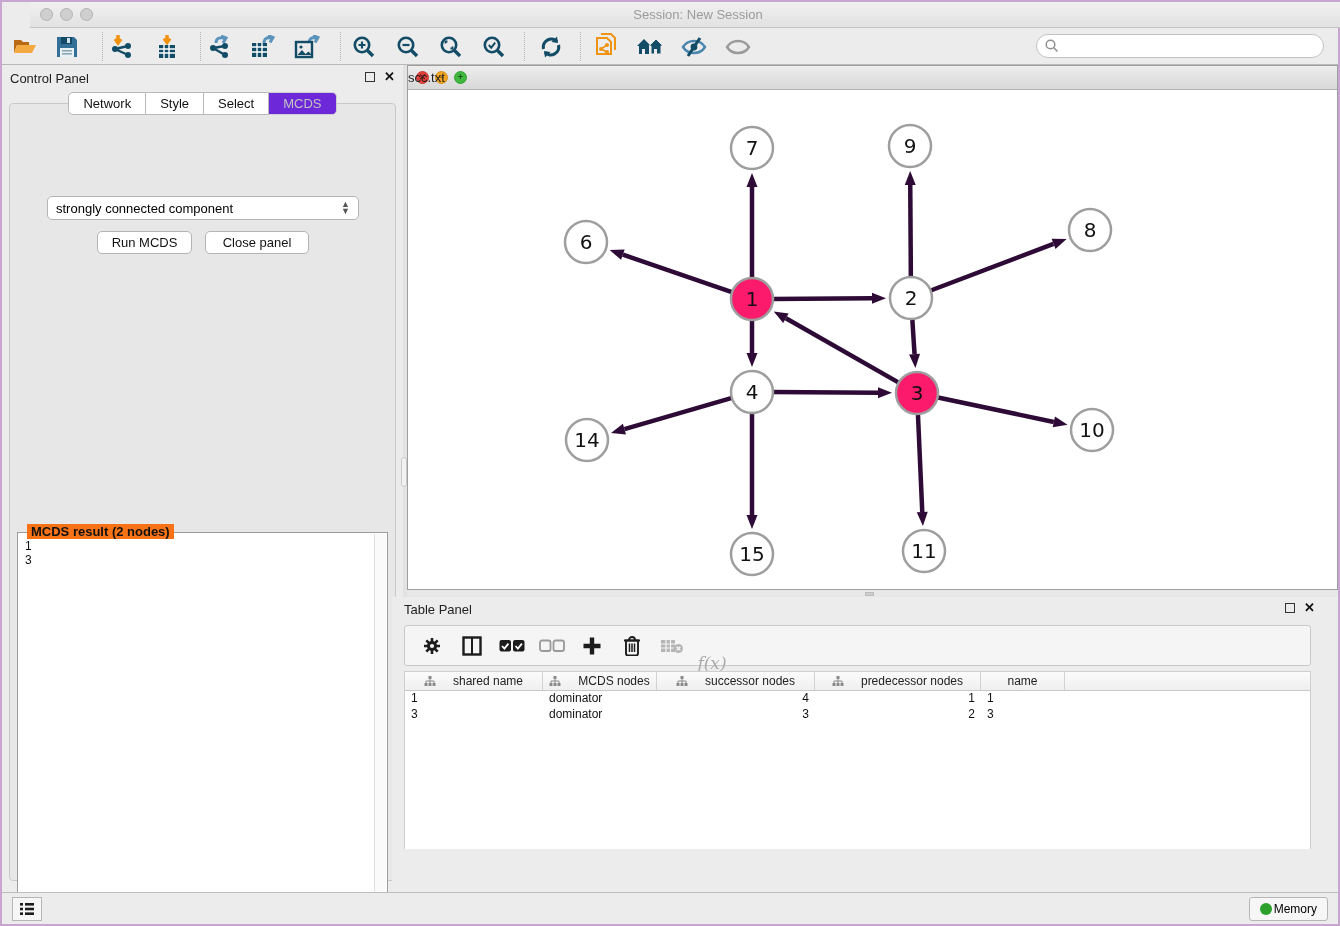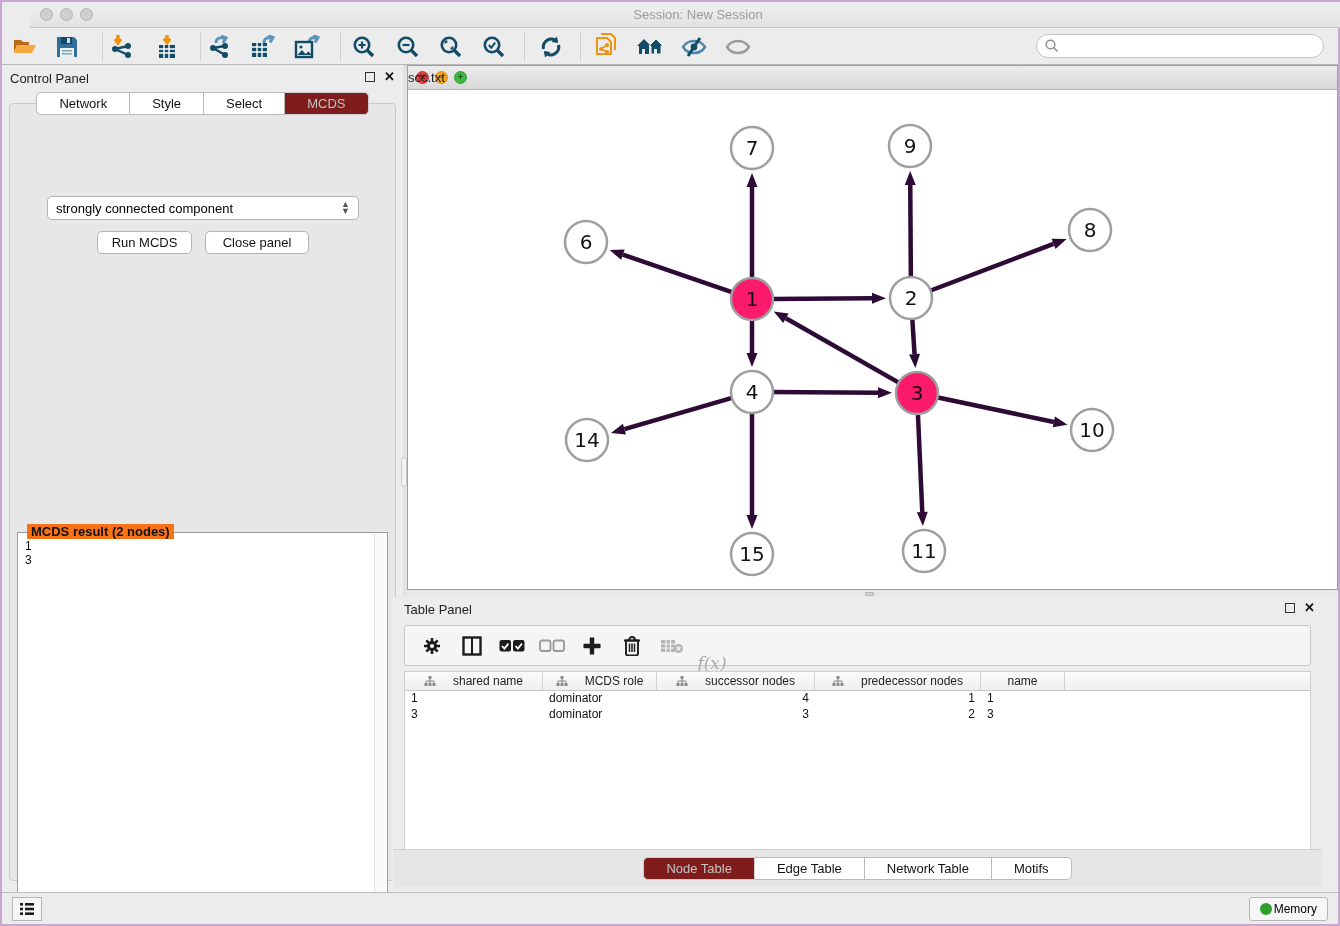--- a/index.html
+++ b/index.html
@@ -24,24 +24,24 @@
   #searchbox input { border:none; outline:none; flex:1; font-size:12px; background:transparent; margin-left:5px; }
 
   
   #control-panel { position:absolute; left:0; top:63px; width:401px; height:827px; background:#ececec; }
   #cp-header { position:absolute; left:0; top:0; width:100%; height:26px; }
   .panel-title { font-size:13px; color:#222; }
   .panel-btns { position:absolute; right:8px; top:7px; display:flex; gap:9px; align-items:center; }
   .float-glyph { width:10px; height:10px; border:1.6px solid #333; display:inline-block; }
   .close-glyph { font-size:13px; font-weight:bold; color:#111; line-height:10px; }
   #cp-tabs { position:absolute; left:0; top:27px; width:100%; display:flex; justify-content:center; z-index:3; }
-  .seg { font-size:13px; padding:3px 22px; background:#fff; border:1px solid #b9b9b9; border-left:none; color:#111; cursor:pointer; }
+  .seg { font-size:13px; padding:3px 14px; background:#fff; border:1px solid #b9b9b9; border-left:none; color:#111; cursor:pointer; }
   .seg:first-child { border-left:1px solid #b9b9b9; border-radius:5px 0 0 5px; }
   .seg:last-child { border-radius:0 5px 5px 0; }
-  .seg.active { background:#7f1d1d; color:#c2c2c2; border-color:#cfcfcf; }
+  .seg.active { background:#6d28d9; color:#c2c2c2; border-color:#cfcfcf; }
   #cp-body { position:absolute; left:7px; top:38px; width:387px; height:778px; background:#e7e7e7;
     border:1px solid #c9c9c9; border-radius:4px; }
   #opt-label { position:absolute; left:0; top:68px; width:100%; text-align:center; font-size:13px; color:#111; }
   #opt-select { position:absolute; left:37px; top:92px; width:312px; height:24px; background:#fff;
     border:1px solid #b4b4b4; border-radius:5px; font-size:13px; display:flex; align-items:center;
     padding:0 8px; cursor:pointer; }
   #opt-select .val { flex:1; }
   .updown { font-size:9px; color:#555; line-height:7px; text-align:center; }
   .mac-btn { position:absolute; height:23px; background:#fff; border:1px solid #b4b4b4; border-radius:5px;
     font-size:13px; color:#111; display:flex; align-items:center; justify-content:center; cursor:pointer; }
@@ -422,21 +422,21 @@
           <div class="th" style="width: 114px;">
             <svg width="12" height="11" viewBox="0 0 12 11">
               <g fill="#8a8a8a">
                 <rect x="4.5" y="0" width="3" height="3"></rect>
                 <rect x="0.5" y="7" width="3" height="3"></rect>
                 <rect x="4.5" y="7" width="3" height="3"></rect>
                 <rect x="8.5" y="7" width="3" height="3"></rect>
               </g>
               <path d="M6 3 v2 M2 7 v-2 h8 v2 M6 5 v2" stroke="#8a8a8a" stroke-width="1" fill="none"></path>
             </svg>
-            <span>MCDS role</span>
+            <span>MCDS nodes</span>
           </div>
           <div class="th" style="width: 158px;">
             <svg width="12" height="11" viewBox="0 0 12 11">
               <g fill="#8a8a8a">
                 <rect x="4.5" y="0" width="3" height="3"></rect>
                 <rect x="0.5" y="7" width="3" height="3"></rect>
                 <rect x="4.5" y="7" width="3" height="3"></rect>
                 <rect x="8.5" y="7" width="3" height="3"></rect>
               </g>
               <path d="M6 3 v2 M2 7 v-2 h8 v2 M6 5 v2" stroke="#8a8a8a" stroke-width="1" fill="none"></path>
@@ -469,28 +469,20 @@
           </div>
           <div class="tr">
             <div class="td" style="width: 138px; text-align: left;">3</div>
             <div class="td" style="width: 114px; text-align: left;">dominator</div>
             <div class="td" style="width: 158px; text-align: right;">3</div>
             <div class="td" style="width: 166px; text-align: right;">2</div>
             <div class="td" style="width: 84px; text-align: left;">3</div>
           </div>
         </div>
     </div>
-    <div id="tp-tabsbar">
-      <div id="tp-tabs" style="display:flex">
-          <div class="seg active">Node Table</div>
-          <div class="seg">Edge Table</div>
-          <div class="seg">Network Table</div>
-          <div class="seg">Motifs</div>
-        </div>
-    </div>
   </div>
 
   <div id="statusbar">
     <div id="list-btn">
       <svg width="16" height="14" viewBox="0 0 16 14">
           <g fill="#1c1c1c">
             <rect x="1" y="1" width="3" height="2.6"></rect>
             <rect x="6" y="1" width="9" height="2.6"></rect>
             <rect x="1" y="5.7" width="3" height="2.6"></rect>
             <rect x="6" y="5.7" width="9" height="2.6"></rect>

